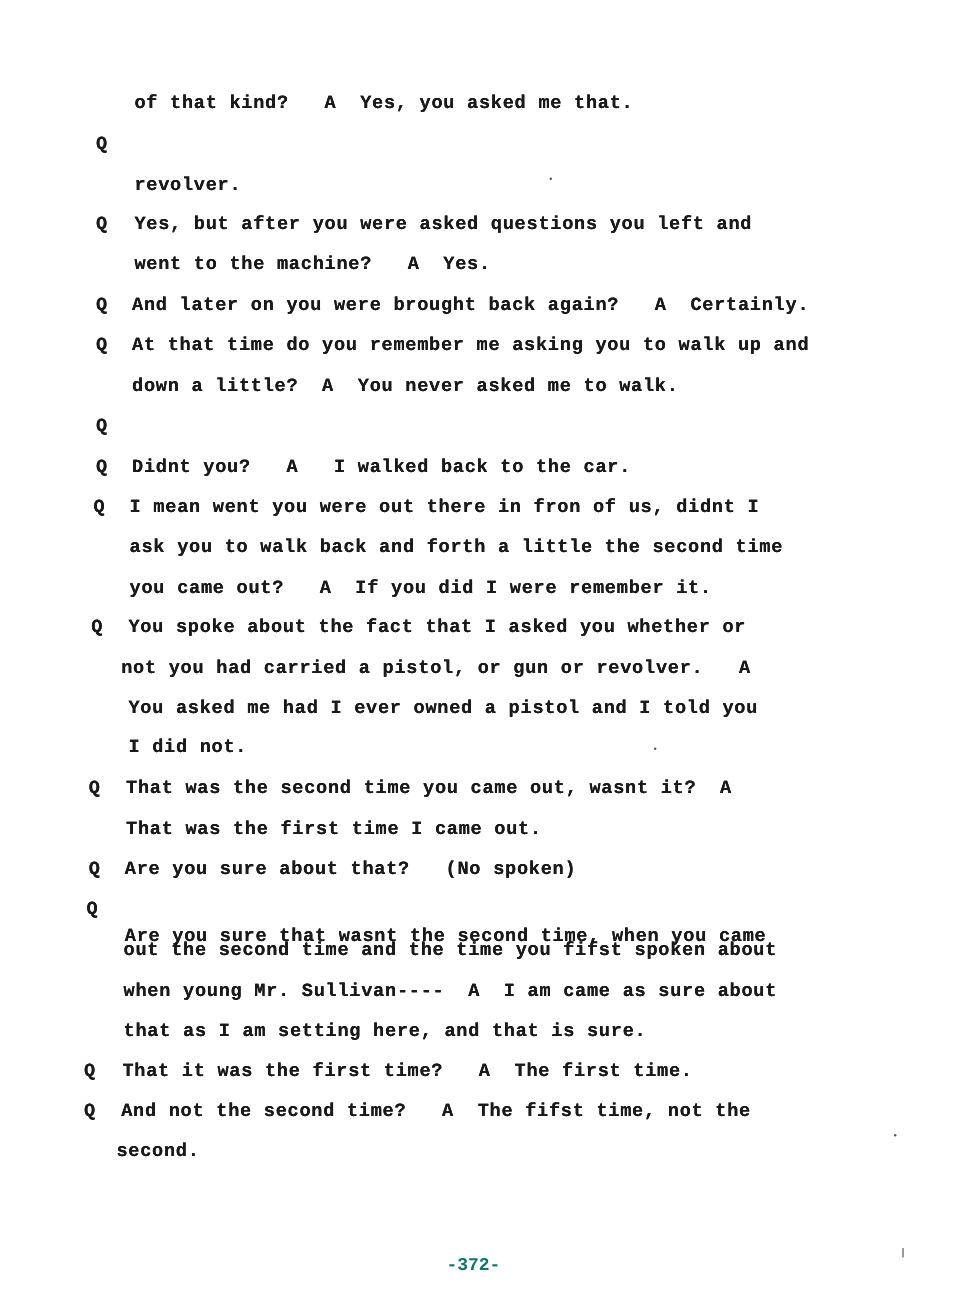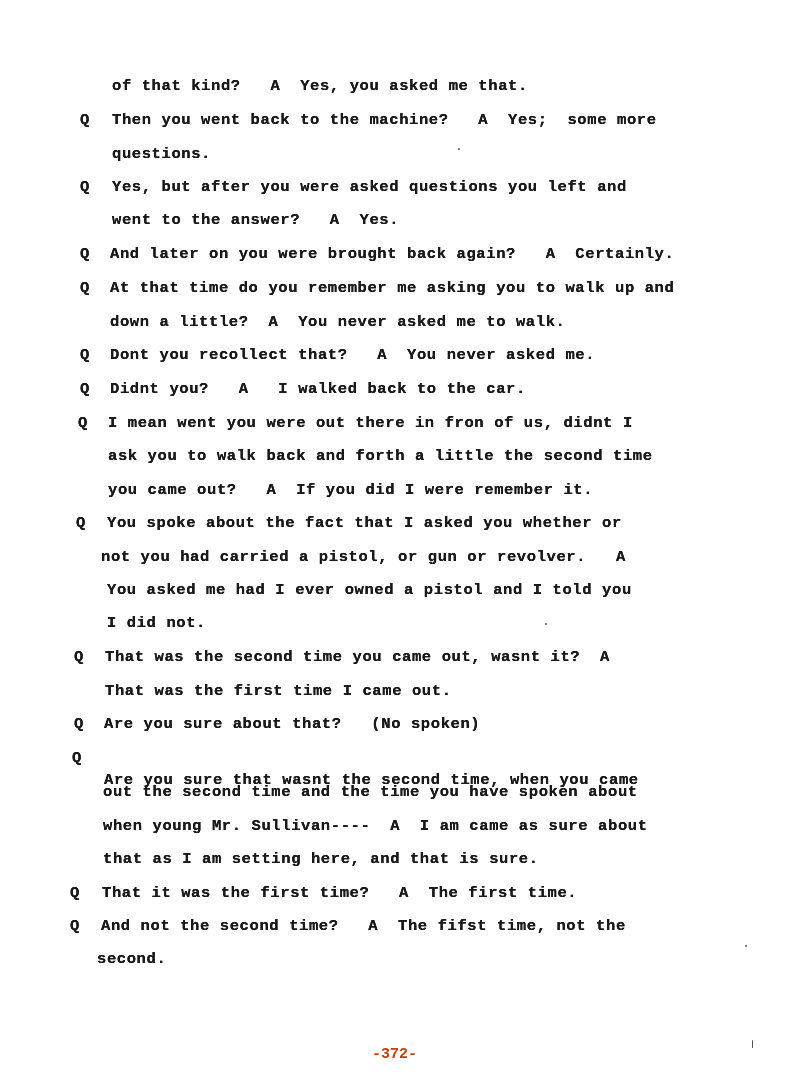--- a/index.html
+++ b/index.html
@@ -16,51 +16,49 @@
       font-weight: bold;
       letter-spacing: 0.6px;
       white-space: pre;
       line-height: 18px;
       text-shadow: 0 0 0.4px #000;
     }
     .marker { position: absolute; }
     .page-num {
       position: absolute; left: 372px; top: 1046px;
       font-family: "Liberation Mono", "DejaVu Sans Mono", monospace;
-      font-size: 15px; font-weight: bold; color: #c2410c;
+      font-size: 15px; font-weight: bold; color: #0f766e;
     }
     .speck { position: absolute; width: 2px; height: 2px; background: #555; border-radius: 1px; }
   </style>
 </head>
 <body>
 
 <div class="page">
 
   <div class="line" style="left:112px;top:77px">of that kind?   A  Yes, you asked me that.</div>
 
   <div class="line marker" style="left:80px;top:111px">Q</div>
-  <div class="line" style="left:112px;top:111px">Then you went back to the machine?   A  Yes;  some more</div>
 
-  <div class="line" style="left:112px;top:145px">questions.</div>
+  <div class="line" style="left:112px;top:145px">revolver.</div>
 
   <div class="line marker" style="left:80px;top:178px">Q</div>
   <div class="line" style="left:112px;top:178px">Yes, but after you were asked questions you left and</div>
 
-  <div class="line" style="left:112px;top:211px">went to the answer?   A  Yes.</div>
+  <div class="line" style="left:112px;top:211px">went to the machine?   A  Yes.</div>
 
   <div class="line marker" style="left:80px;top:245px">Q</div>
   <div class="line" style="left:110px;top:245px">And later on you were brought back again?   A  Certainly.</div>
 
   <div class="line marker" style="left:80px;top:279px">Q</div>
   <div class="line" style="left:110px;top:313px">down a little?  A  You never asked me to walk.</div>
 
   <div class="line" style="left:110px;top:279px">At that time do you remember me asking you to walk up and</div>
 
   <div class="line marker" style="left:80px;top:346px">Q</div>
-  <div class="line" style="left:110px;top:346px">Dont you recollect that?   A  You never asked me.</div>
 
   <div class="line marker" style="left:80px;top:380px">Q</div>
   <div class="line" style="left:110px;top:380px">Didnt you?   A   I walked back to the car.</div>
 
   <div class="line marker" style="left:78px;top:414px">Q</div>
   <div class="line" style="left:108px;top:414px">I mean went you were out there in fron of us, didnt I</div>
 
   <div class="line" style="left:108px;top:447px">ask you to walk back and forth a little the second time</div>
 
   <div class="line" style="left:108px;top:481px">you came out?   A  If you did I were remember it.</div>
@@ -78,21 +76,21 @@
   <div class="line" style="left:105px;top:648px">That was the second time you came out, wasnt it?  A</div>
 
   <div class="line" style="left:105px;top:682px">That was the first time I came out.</div>
 
   <div class="line marker" style="left:74px;top:715px">Q</div>
   <div class="line" style="left:104px;top:715px">Are you sure about that?   (No spoken)</div>
 
   <div class="line marker" style="left:72px;top:749px">Q</div>
   <div class="line" style="left:104px;top:771px">Are you sure that wasnt the second time, when you came</div>
 
-  <div class="line" style="left:103px;top:783px">out the second time and the time you have spoken about</div>
+  <div class="line" style="left:103px;top:783px">out the second time and the time you fifst spoken about</div>
 
   <div class="line" style="left:103px;top:817px">when young Mr. Sullivan----  A  I am came as sure about</div>
 
   <div class="line" style="left:103px;top:850px">that as I am setting here, and that is sure.</div>
 
   <div class="line marker" style="left:70px;top:884px">Q</div>
   <div class="line" style="left:102px;top:884px">That it was the first time?   A  The first time.</div>
 
   <div class="line marker" style="left:70px;top:917px">Q</div>
   <div class="line" style="left:101px;top:917px">And not the second time?   A  The fifst time, not the</div>

